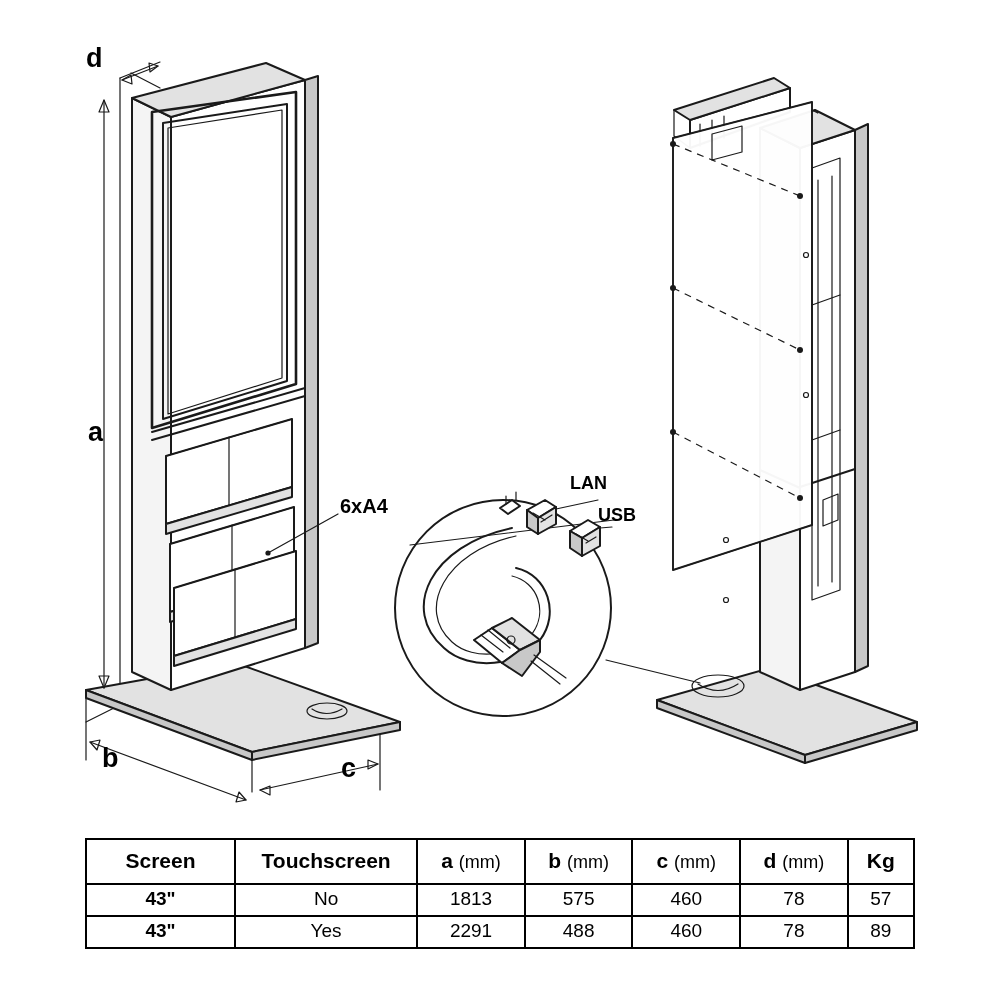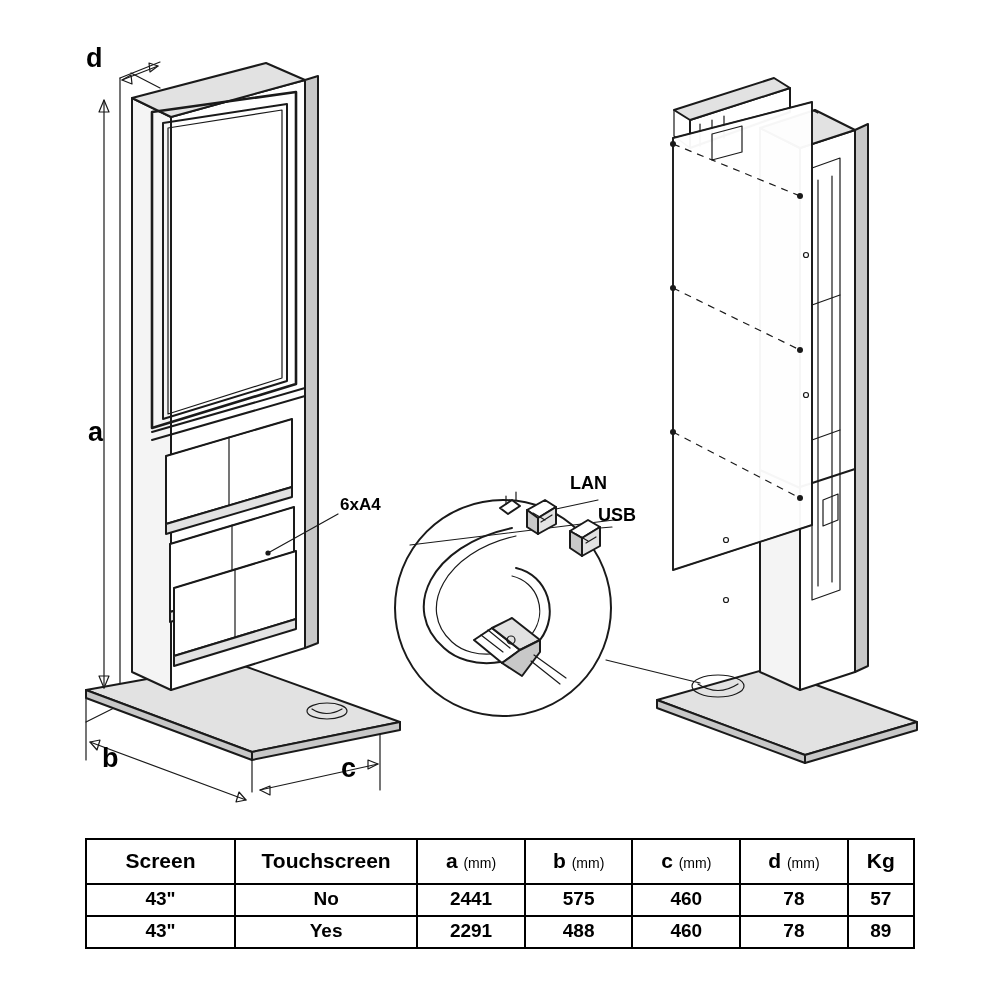--- a/index.html
+++ b/index.html
@@ -21,21 +21,21 @@
     width: 1000px;
     height: 1000px;
   }
   .label {
     position: absolute;
     font-weight: bold;
     color: #000;
     white-space: nowrap;
   }
   .dim-label { font-size: 27px; }
-  .callout-label { font-size: 17px; }
+  .callout-label { font-size: 20px; }
   .port-label { font-size: 18px; }
 
   
   #spec-table-wrap {
     position: absolute;
     left: 85px;
     top: 838px;
     width: 830px;
   }
   table.spec {
@@ -49,27 +49,26 @@
     font-family: "Liberation Sans", sans-serif;
   }
   table.spec thead th {
     font-size: 21px;
     font-weight: bold;
     padding: 10px 2px 11px 2px;
     line-height: 1.05;
   }
   table.spec thead th .unit {
     font-weight: normal;
-    font-size: 14px;
+    font-size: 18px;
   }
   table.spec tbody td {
     font-size: 19px;
     padding: 4px 2px 5px 2px;
     line-height: 1.1;
-    font-weight: bold;
   }
   table.spec tbody td.screen-cell {
     font-weight: bold;
   }
   
   col.c-screen { width: 18.0%; }
   col.c-touch  { width: 22.0%; }
   col.c-a      { width: 13.0%; }
   col.c-b      { width: 13.0%; }
   col.c-c      { width: 13.0%; }
@@ -338,21 +337,21 @@
           </th>
           <th>
             <span>Kg</span>
           </th>
         </tr>
       </thead>
       <tbody>
         <tr>
           <td class="screen-cell">43"</td>
           <td>No</td>
-          <td>2441</td>
+          <td>1813</td>
           <td>575</td>
           <td>460</td>
           <td>78</td>
           <td>57</td>
         </tr>
         <tr>
           <td class="screen-cell">43"</td>
           <td>Yes</td>
           <td>2291</td>
           <td>488</td>

